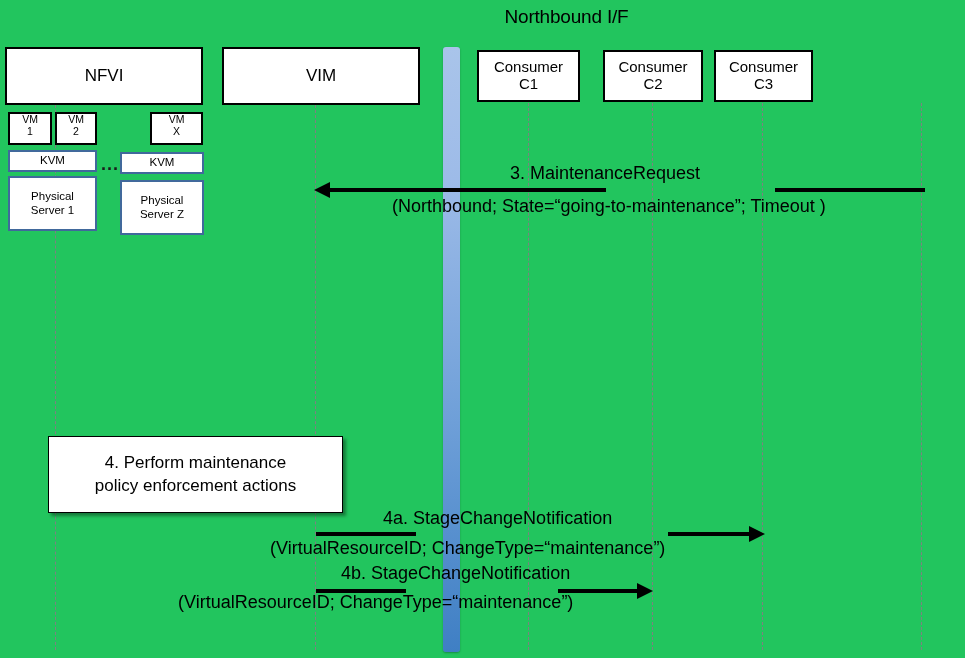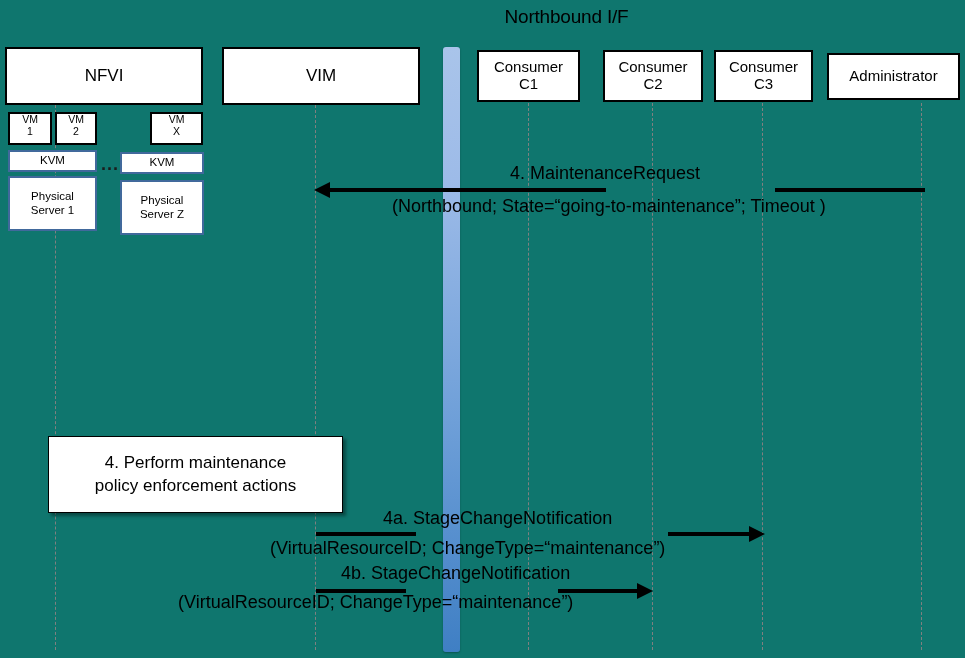--- a/index.html
+++ b/index.html
@@ -5,21 +5,21 @@
   html,body{margin:0;padding:0;background:#ffffff;}
   body{
     font-family:"Liberation Sans","DejaVu Sans",sans-serif;
     color:#000000;
     -webkit-font-smoothing:antialiased;
   }
   #canvas{
     position:relative;
     width:965px;
     height:658px;
-    background:#0f766e;
+    background:#22c55e;
     overflow:hidden;
   }
 
   
   .diagram-title{
     position:absolute;
     left:0; top:6px;
     width:965px;
     text-align:center;
     font-size:19px;
@@ -192,23 +192,20 @@
   <div class="actor small" style="left:603px;top:50px;width:100px;height:52px;">
     <span class="actor-label">Consumer
 C2</span>
   </div>
 
   <div class="actor small" style="left:714px;top:50px;width:99px;height:52px;">
     <span class="actor-label">Consumer
 C3</span>
   </div>
 
-  <div class="actor small" style="left:827px;top:53px;width:133px;height:47px;">
-    <span class="actor-label">Administrator</span>
-  </div>
 
   <div class="vm-box" style="left:8px;top:112px;width:44px;height:33px;">
     <span class="actor-label">VM
 1</span>
   </div>
   <div class="vm-box" style="left:55px;top:112px;width:42px;height:33px;">
     <span class="actor-label">VM
 2</span>
   </div>
   <div class="vm-box" style="left:150px;top:112px;width:53px;height:33px;">
@@ -230,21 +227,21 @@
 Server 1</span>
   </div>
   <div class="blue-box" style="left:120px;top:180px;width:84px;height:55px;">
     <span class="actor-label">Physical
 Server Z</span>
   </div>
 
   <div class="msg-line" style="left:328px;top:188px;width:278px;"></div>
   <div class="msg-line" style="left:775px;top:188px;width:150px;"></div>
   <div class="arrow-head left" style="left:314px;top:182px;"></div>
-  <div class="msg-label center" style="left:510px;top:163px;">4.   MaintenanceRequest</div>
+  <div class="msg-label center" style="left:510px;top:163px;">3.   MaintenanceRequest</div>
   <div class="msg-label center" style="left:392px;top:196px;">(Northbound; State=“going-to-maintenance”; Timeout )</div>
 
 
 
   <div class="note" style="left:48px;top:436px;width:295px;height:77px;">
     <span>4. Perform maintenance
 policy enforcement actions</span>
   </div>
 
   <div class="msg-line" style="left:316px;top:532px;width:100px;"></div>

